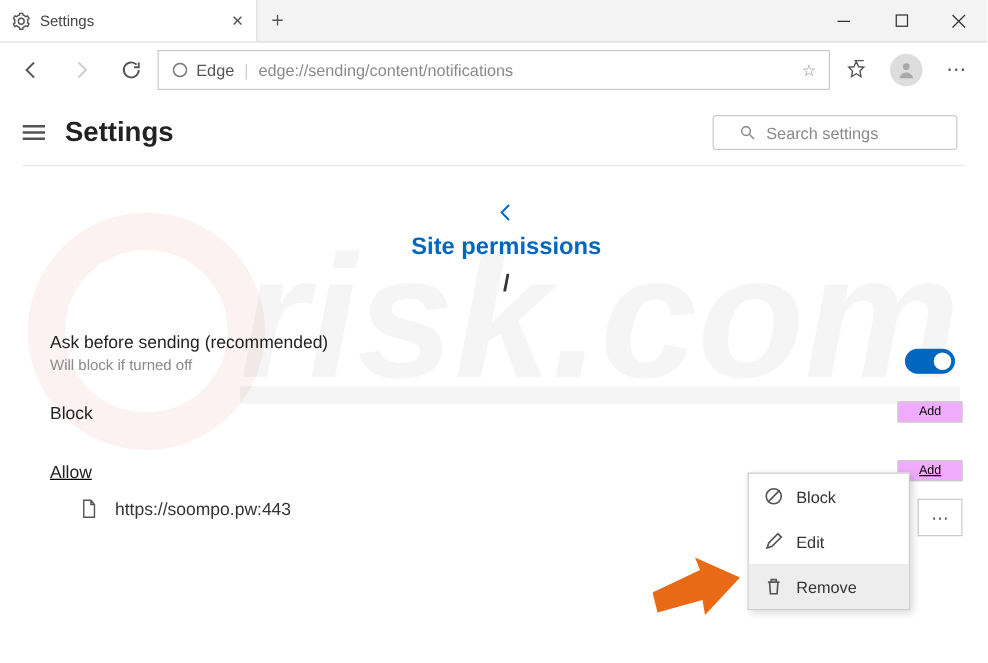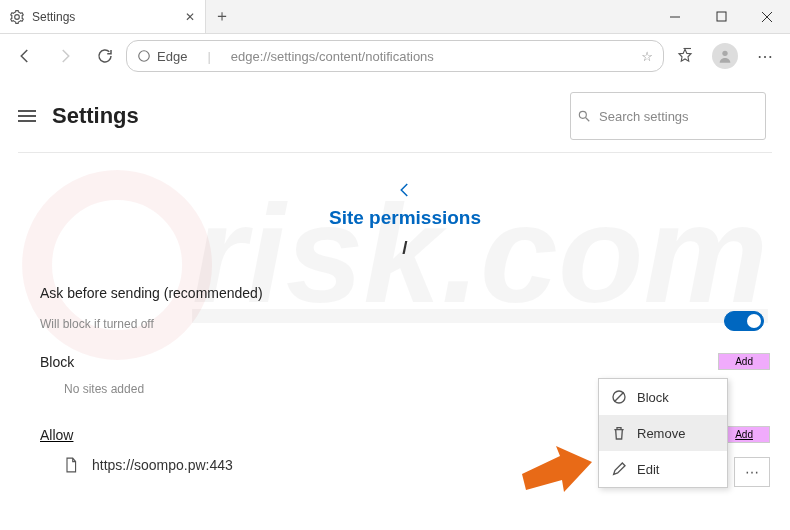--- a/index.html
+++ b/index.html
@@ -79,25 +79,25 @@
 .tbtn {
   width: 38px; height: 36px;
   display: flex; align-items: center; justify-content: center;
   color: #555;
 }
 .tbtn.disabled { color: #bbb; }
 .addr {
   flex: 1;
   height: 32px;
   border: 1px solid #ccc;
-  border-radius: 12px;
+  border-radius: 0;
   display: flex;
   align-items: center;
   padding: 0 10px;
-  gap: 20px;
+  gap: 8px;
   color: #666;
   font-size: 13px;
 }
 .addr .edge-label { display:flex; align-items:center; gap:6px; color:#555; }
 .addr .sep { color:#ccc; }
 .addr .url { color:#8a8a8a; }
 .addr .star { margin-left:auto; color:#888; }
 .avatar {
   width: 26px; height: 26px;
   border-radius: 50%;
@@ -110,26 +110,26 @@
   display: flex;
   align-items: center;
   padding: 14px 24px 12px 18px;
   gap: 16px;
 }
 .hamburger { color:#555; }
 .page-title { font-size: 22px; font-weight: 600; color:#222; }
 .search-box {
   margin-left: auto;
   width: 196px;
-  height: 48px;
+  height: 28px;
   border: 1px solid #ccc;
   border-radius: 3px;
   display: flex;
   align-items: center;
-  padding: 0 6px;
+  padding: 0 20px;
   gap: 8px;
   color: #888;
   font-size: 13px;
 }
 
 .divider { height:1px; background:#e8e8e8; margin: 0 18px; }
 
 
 .content { padding: 28px 20px 0 40px; position: relative; z-index: 1; }
 .breadcrumb {
@@ -140,21 +140,21 @@
 .breadcrumb .link { color:#0067c0; cursor:pointer; }
 .breadcrumb .slash { color:#333; }
 .breadcrumb .current { color:#222; }
 
 .section { margin-top: 26px; }
 .row {
   display: flex;
   align-items: flex-end;
 }
 .ask-label { font-size: 14px; color:#222; }
-.ask-sub { font-size: 12px; color:#8a8a8a; margin-top:16px; }
+.ask-sub { font-size: 12px; color:#8a8a8a; margin-top:4px; }
 .toggle {
   margin-left: auto;
   width: 40px; height: 20px;
   border-radius: 10px;
   background: #0067c0;
   border: 1px solid #0067c0;
   position: relative;
   margin-right: 6px;
 }
 .toggle::after {
@@ -279,21 +279,21 @@
       </svg>
     </div>
   <div class="addr">
     <span class="edge-label">
       <svg width="14" height="14" viewBox="0 0 24 24">
           <circle cx="12" cy="12" r="9" fill="none" stroke="#777" stroke-width="2"></circle>
         </svg>
       <span>Edge</span>
     </span>
     <span class="sep">|</span>
-    <span class="url">edge://settings/content/notifications</span>
+    <span class="url">edge://sending/content/notifications</span>
     <span class="star">☆</span>
   </div>
   <div class="tbtn">
       <svg width="18" height="18" viewBox="0 0 24 24">
         <path fill="none" stroke="#555" stroke-width="1.5" d="M12 3l2.5 5.5L20 9l-4 4 1 6-5-3-5 3 1-6-4-4 5.5-.5z"></path>
         <line x1="10" y1="2" x2="20" y2="2" stroke="#555" stroke-width="1.5"></line>
       </svg>
     </div>
   <div class="tbtn">
       <div class="avatar">
@@ -343,21 +343,20 @@
         <div class="ask-label">Ask before sending (recommended)</div>
         <div class="ask-sub">Will block if turned off</div>
       </div>
       <div class="toggle"></div>
     </div>
 
     <div class="cat-head">
       <h4>Block</h4>
       <button class="add-btn">Add</button>
     </div>
-    <div class="empty">No sites added</div>
 
     <div class="cat-head" style="margin-top:30px;text-decoration:underline;">
       <h4>Allow</h4>
       <button class="add-btn">Add</button>
     </div>
 
     <div class="site-row">
       <span class="file-icon">
           <svg width="14" height="16" viewBox="0 0 24 28">
             <path fill="none" stroke="#555" stroke-width="2" d="M5 2h10l5 6v18H5z M15 2v6h5"></path>
@@ -370,29 +369,29 @@
 </div>
 
 <div class="ctx">
   <div class="ctx-item">
     <svg width="16" height="16" viewBox="0 0 24 24">
         <circle cx="12" cy="12" r="9" fill="none" stroke="#555" stroke-width="2"></circle>
         <line x1="5" y1="19" x2="19" y2="5" stroke="#555" stroke-width="2"></line>
       </svg>
     <span>Block</span>
   </div>
+  <div class="ctx-item">
+    <svg width="16" height="16" viewBox="0 0 24 24">
+        <path fill="none" stroke="#555" stroke-width="2" d="M4 20l2-6L17 3l4 4L10 18l-6 2z"></path>
+      </svg>
+    <span>Edit</span>
+  </div>
   <div class="ctx-item highlight">
     <svg width="16" height="16" viewBox="0 0 24 24">
         <path fill="none" stroke="#555" stroke-width="2" d="M5 7h14M9 7V4h6v3M7 7l1 14h8l1-14"></path>
       </svg>
     <span>Remove</span>
   </div>
-  <div class="ctx-item">
-    <svg width="16" height="16" viewBox="0 0 24 24">
-        <path fill="none" stroke="#555" stroke-width="2" d="M4 20l2-6L17 3l4 4L10 18l-6 2z"></path>
-      </svg>
-    <span>Edit</span>
-  </div>
 </div>
 
 <svg class="arrow" width="70" height="50">
   <polygon points="0,30 38,12 34,2 70,18 42,48 40,36 4,46" fill="#e86a17"></polygon>
 </svg>
 
 </body></html>

